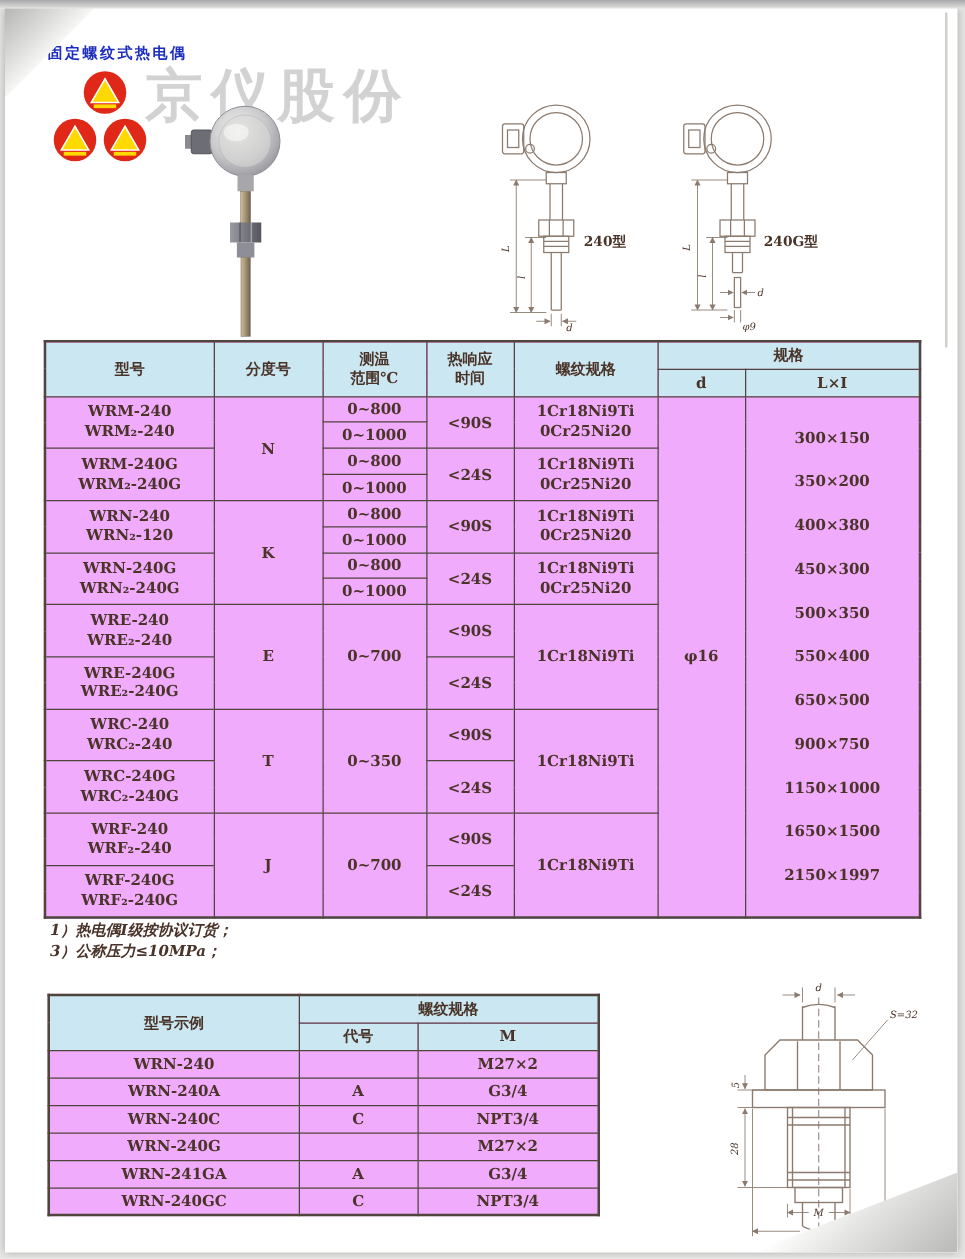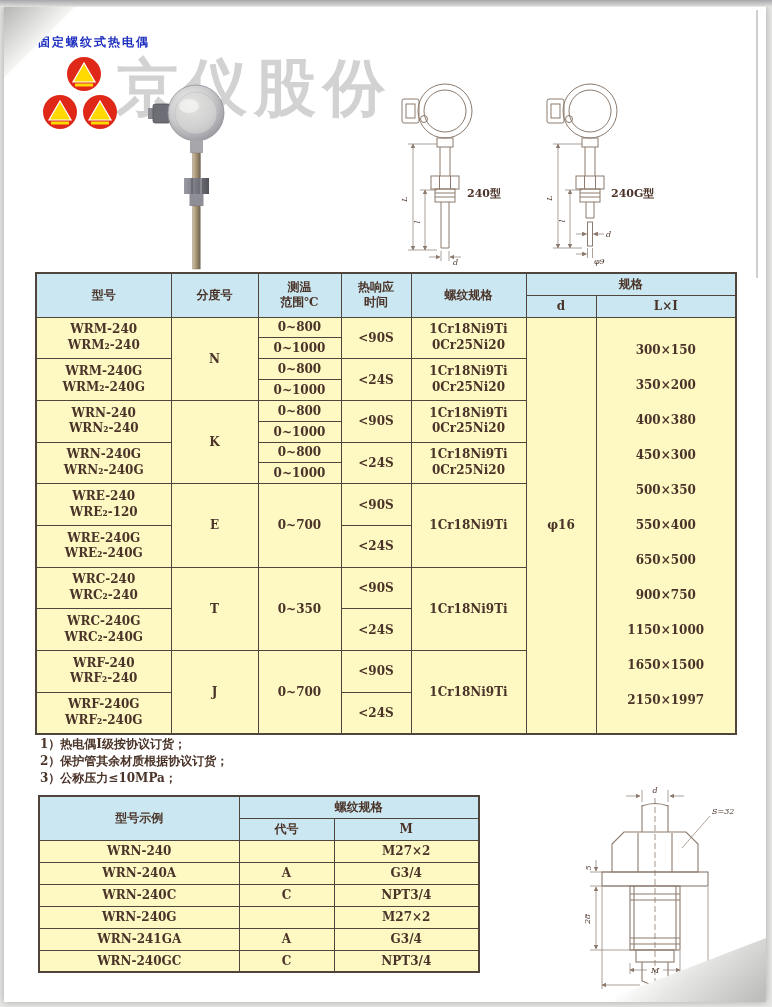--- a/index.html
+++ b/index.html
@@ -19,43 +19,43 @@
         background:linear-gradient(135deg,#b5b5b3 0%,#dededc 32%,#fdfdfb 55%,#fff 62%);
         clip-path:polygon(0 0,100% 0,0 100%);}
   .fold-br{position:absolute;left:600px;top:920px;width:166px;height:82px;z-index:4;
         background:linear-gradient(318deg,#bdbdbb 4%,#e4e4e2 40%,#fff 62%);
         clip-path:polygon(100% 100%,100% 22%,0 100%);}
   .edge-right{position:absolute;left:756px;top:10px;width:2px;height:268px;background:#cfcfcd;z-index:3;}
 
   .title{position:absolute;left:38px;top:34px;z-index:3;font-family:"DejaVu Sans","Liberation Sans",sans-serif;
         font-weight:bold;font-size:12px;letter-spacing:2px;color:var(--title_blue);}
   .watermark{position:absolute;left:116px;top:46px;z-index:1;font-family:"DejaVu Sans","Liberation Sans",sans-serif;
-        font-weight:bold;font-size:62px;letter-spacing:7px;color:var(--watermark_gray);opacity:.58;white-space:nowrap;}
+        font-weight:bold;font-size:46px;letter-spacing:7px;color:var(--watermark_gray);opacity:.58;white-space:nowrap;}
   .logo{position:absolute;left:42px;top:56px;z-index:2;}
   .photo{position:absolute;left:148px;top:82px;z-index:2;}
   .draw-a{position:absolute;left:400px;top:78px;z-index:2;}
   .draw-b{position:absolute;left:545px;top:78px;z-index:2;}
   .fitting{position:absolute;left:550px;top:782px;z-index:2;}
 
   svg text{font-family:"DejaVu Serif","Liberation Serif",serif;fill:var(--text_brown);}
   .dimtxt{font-size:8px;font-style:italic;}
   .lbltxt{font-size:11px;font-weight:bold;}
 
-  table{border-collapse:collapse;table-layout:fixed;background:#fef9c3;z-index:2;position:absolute;}
+  table{border-collapse:collapse;table-layout:fixed;background:#f0abfc;z-index:2;position:absolute;}
   th,td{border:1px solid var(--border_dark);text-align:center;vertical-align:middle;
         font-size:12px;font-weight:bold;padding:0;overflow:hidden;}
   th{background:var(--header_bg);font-weight:bold;}
 
   .spec-table{left:35px;top:272px;width:700px;border:2px solid var(--border_dark);}
   .spec-table thead tr{height:22px;}
   .spec-table tbody tr{height:20.85px;}
   .two-line div{line-height:1.3;}
   .lxi-cell div{line-height:35px;}
 
-  .notes{position:absolute;left:40px;top:736px;z-index:2;font-size:12px;font-weight:bold;line-height:17px;}
+  .notes{position:absolute;left:40px;top:736px;z-index:2;font-size:12px;font-weight:bold;line-height:17px;font-style:italic;}
   .notes div{white-space:nowrap;}
 
   .thread-table{left:38px;top:795px;width:440px;border:2px solid var(--border_dark);}
   .thread-table tr{height:22px;}
 </style>
 </head>
 <body>
 
 <div class="page"></div>
 <div class="fold-tl"></div>
@@ -270,21 +270,21 @@
           <div>1Cr18Ni9Ti</div>
           <div>0Cr25Ni20</div>
         </td>
     </tr>
     <tr>
         <td>0~1000</td>
       </tr>
     <tr>
       <td rowspan="2" class="two-line">
           <div>WRN-240</div>
-          <div>WRN₂-240</div>
+          <div>WRN₂-120</div>
         </td>
       <td rowspan="4">K</td>
       <td>0~800</td>
       <td rowspan="2">&lt;90S</td>
       <td rowspan="2" class="two-line">
           <div>1Cr18Ni9Ti</div>
           <div>0Cr25Ni20</div>
         </td>
     </tr>
     <tr>
@@ -301,21 +301,21 @@
           <div>1Cr18Ni9Ti</div>
           <div>0Cr25Ni20</div>
         </td>
     </tr>
     <tr>
         <td>0~1000</td>
       </tr>
     <tr>
       <td rowspan="2" class="two-line">
           <div>WRE-240</div>
-          <div>WRE₂-120</div>
+          <div>WRE₂-240</div>
         </td>
       <td rowspan="4">E</td>
       <td rowspan="4">0~700</td>
       <td rowspan="2">&lt;90S</td>
       <td rowspan="4">1Cr18Ni9Ti</td>
     </tr>
     <tr></tr>
     <tr>
       <td rowspan="2" class="two-line">
           <div>WRE-240G</div>
@@ -360,21 +360,20 @@
           <div>WRF₂-240G</div>
         </td>
       <td rowspan="2">&lt;24S</td>
     </tr>
     <tr></tr>
   </tbody>
 </table>
 
 <div class="notes">
   <div>1）热电偶I级按协议订货；</div>
-  <div>2）保护管其余材质根据协议订货；</div>
   <div>3）公称压力≤10MPa；</div>
 </div>
 
 <table class="thread-table">
   <colgroup>
       <col style="width:200px">
       <col style="width:95px">
       <col style="width:145px">
     </colgroup>
   <thead>

